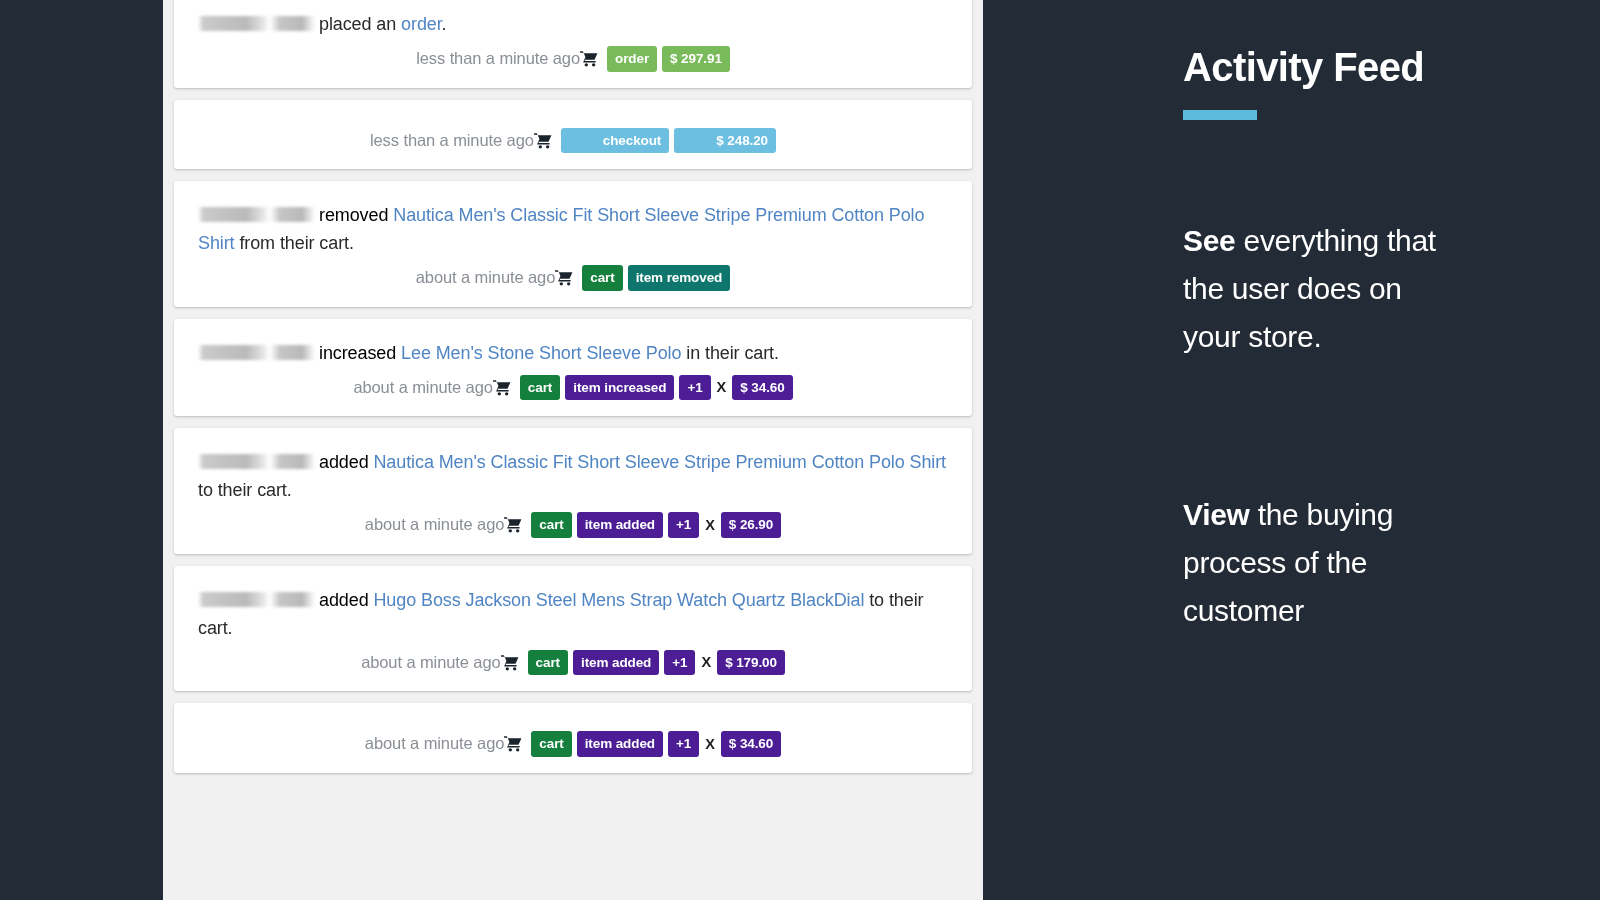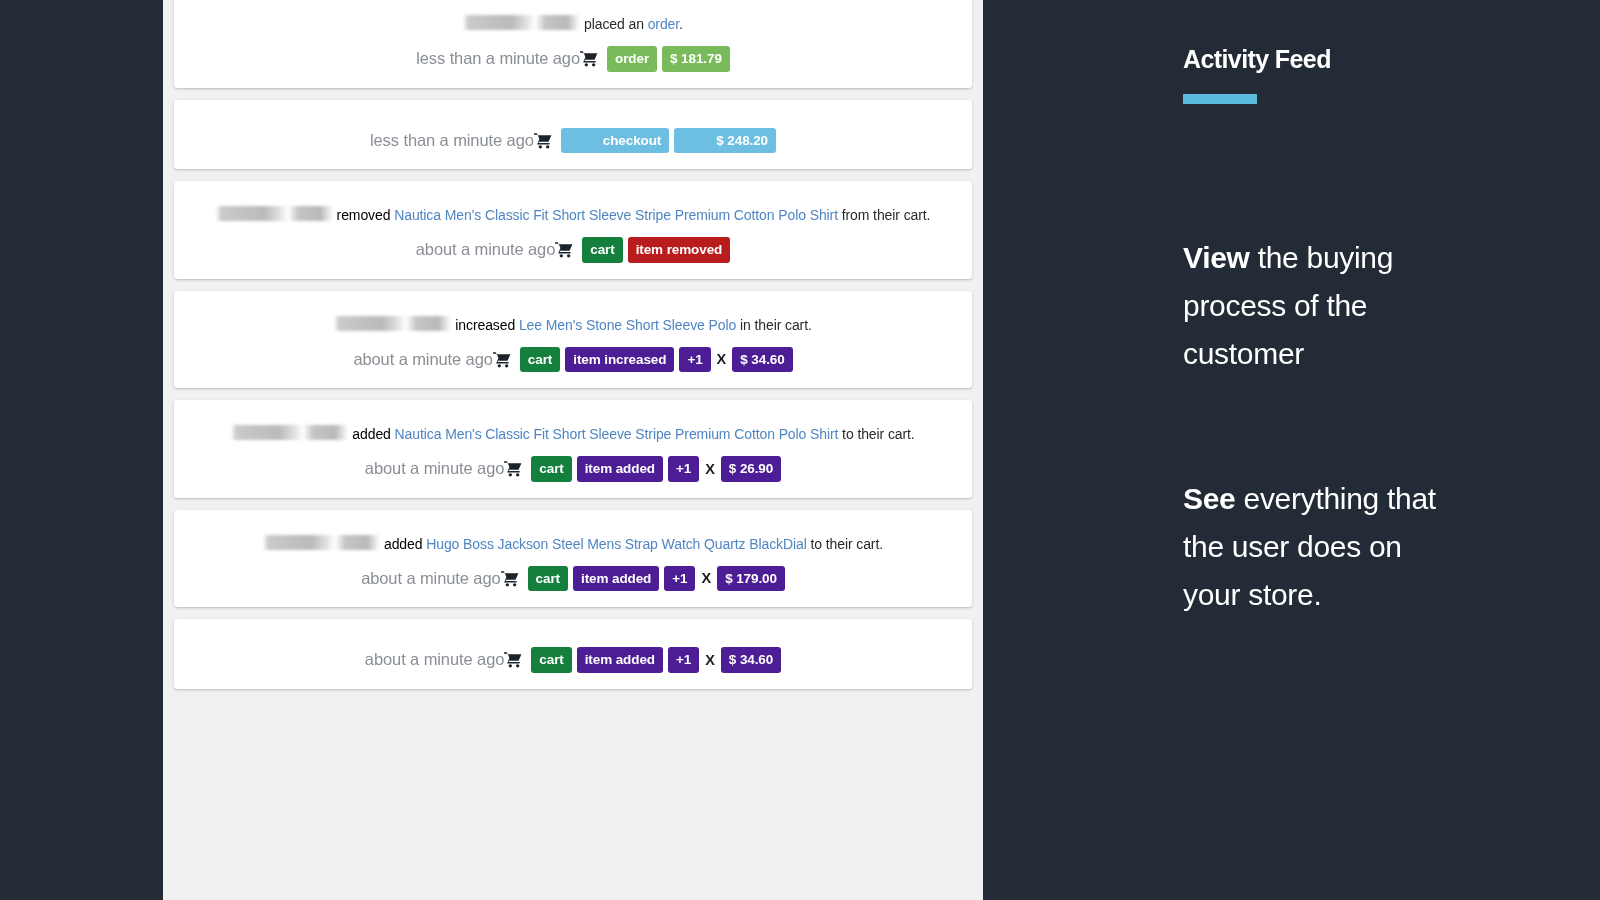--- a/index.html
+++ b/index.html
@@ -38,25 +38,24 @@
   .activity-card {
     background: #ffffff;
     border-radius: 3px;
     box-shadow: 0 1px 2px rgba(0,0,0,0.16), 0 1px 4px rgba(0,0,0,0.07);
     margin-bottom: 12px;
     padding: 20px 24px 16px 24px;
     position: relative;
   }
 
   .card-text {
-    font-size: 14px;
+    font-size: 18px;
     line-height: 28px;
     color: #2a2a2a;
     letter-spacing: -0.1px;
-    text-align: center;
   }
 
   .redacted-name {
     display: inline-block;
     width: 117px;
     height: 15px;
     vertical-align: -1px;
     margin-right: 4px;
     border-radius: 1px;
     background:
@@ -105,42 +104,42 @@
     font-weight: bold;
     line-height: 1;
     padding: 6px 8px 6px 8px;
     border-radius: 3px;
     white-space: nowrap;
     letter-spacing: -0.1px;
   }
   .badge-green  { background: #79ba5b; }
   .badge-blue-l { background: #6cbfe0; padding-left: 42px; }
   .badge-gray   { background: #15803d; }
-  .badge-orange { background: #b91c1c; }
+  .badge-orange { background: #0f766e; }
   .badge-blue   { background: #4c1d95; }
 
   .times-sign {
     font-size: 14.5px;
     font-weight: bold;
     color: #1d1d1d;
     padding: 0 1px;
   }
 
   
   #info-panel {
     position: absolute;
     left: 1183px;
     top: 0;
     width: 417px;
     height: 900px;
     color: #ffffff;
   }
 
   #feed-title {
-    font-size: 25px;
+    font-size: 40px;
     font-weight: bold;
     letter-spacing: -0.6px;
     margin-top: 45px;
     color: #ffffff;
   }
 
   #title-underline {
     width: 74px;
     height: 10px;
     background: #5bbcdd;
@@ -167,21 +166,21 @@
         <div class="card-text"><span class="redacted-name" title="[redacted name]"></span><span class="plain">placed an </span><span class="product-link">order</span><span class="plain">.</span></div>
         <div class="card-footer">
           <div class="timestamp">less than a minute ago</div>
           <div class="badge-group">
             <span class="cart-icon"><svg viewBox="0 0 20 19" width="18" height="17" aria-hidden="true">
                 <path fill="#1b232c" d="M0 1.4h3.1l1 2.1h15.3l-3.2 7.4H5.6l-.5 1.5h12.3v1.6H3.4L6 7.8 4.2 3.6 2.7 3H0z"></path>
                 <circle fill="#1b232c" cx="7" cy="16.6" r="1.9"></circle>
                 <circle fill="#1b232c" cx="15.2" cy="16.6" r="1.9"></circle>
               </svg></span>
             <span class="badge badge-green">order</span>
-            <span class="badge badge-green">$ 181.79</span>
+            <span class="badge badge-green">$ 297.91</span>
           </div>
         </div>
       </div>
       <div class="activity-card">
         <div class="card-footer">
           <div class="timestamp">less than a minute ago</div>
           <div class="badge-group">
             <span class="cart-icon"><svg viewBox="0 0 20 19" width="18" height="17" aria-hidden="true">
                 <path fill="#1b232c" d="M0 1.4h3.1l1 2.1h15.3l-3.2 7.4H5.6l-.5 1.5h12.3v1.6H3.4L6 7.8 4.2 3.6 2.7 3H0z"></path>
                 <circle fill="#1b232c" cx="7" cy="16.6" r="1.9"></circle>
@@ -278,20 +277,20 @@
           </div>
         </div>
       </div>
     </div>
 </div>
 
 <div id="info-panel">
   <div id="feed-title">Activity Feed</div>
   <div id="title-underline"></div>
 
+  <div class="info-block" id="info-block-2">
+    <span class="info-lead">See</span><span> everything that the user does on your store.</span>
+  </div>
+
   <div class="info-block" id="info-block-1">
     <span class="info-lead">View</span><span> the buying process of the customer</span>
   </div>
-
-  <div class="info-block" id="info-block-2">
-    <span class="info-lead">See</span><span> everything that the user does on your store.</span>
-  </div>
 </div>
 
 </body></html>

